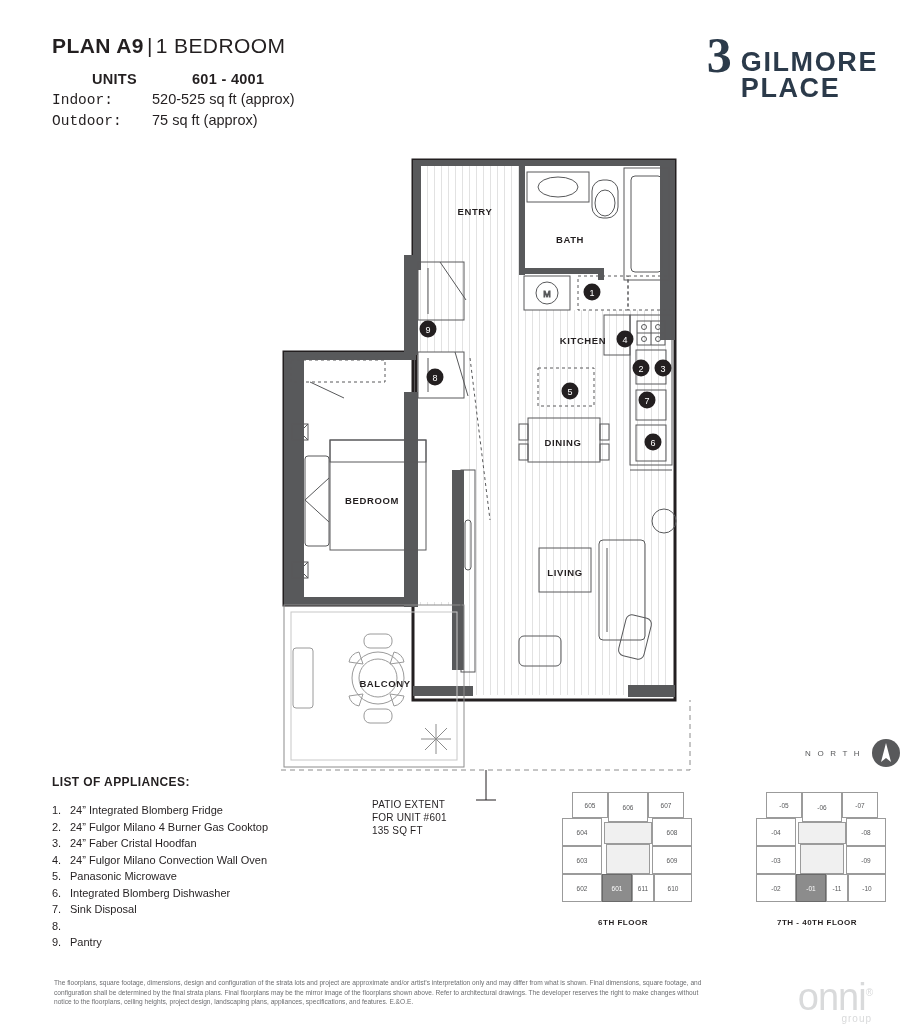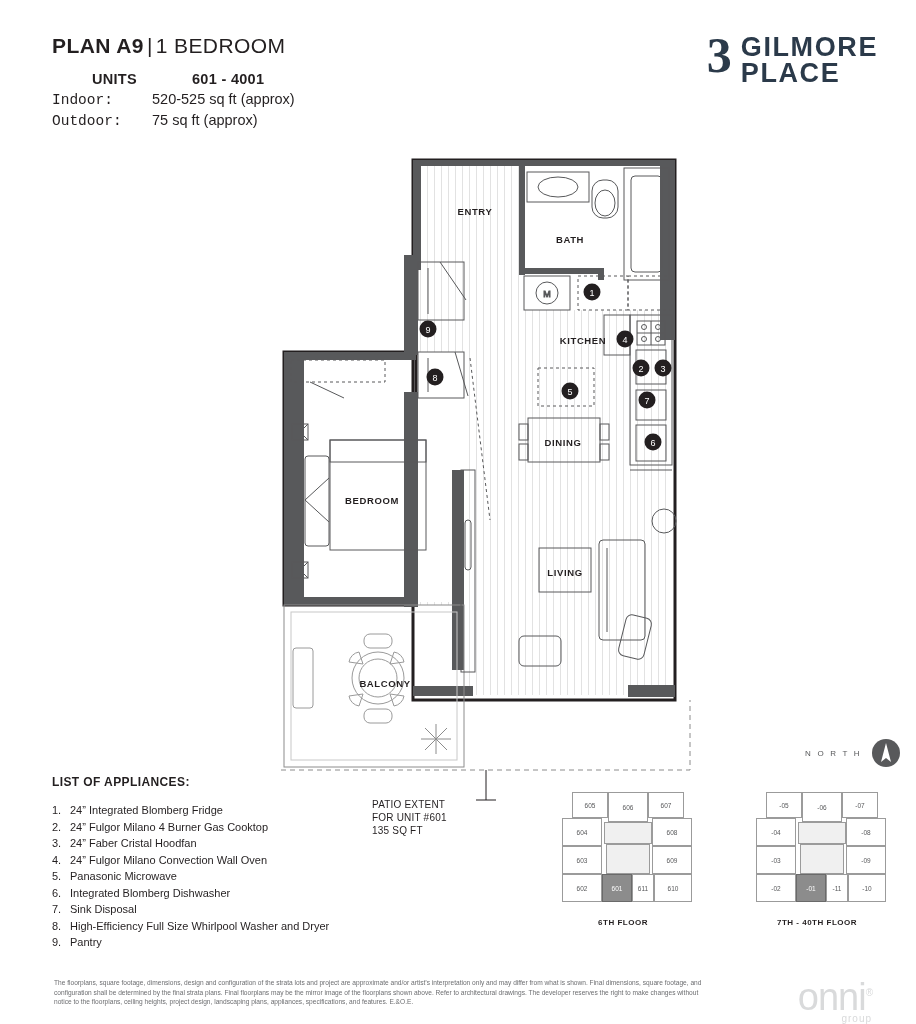--- a/index.html
+++ b/index.html
@@ -20,21 +20,21 @@
   .plan-title .bar { font-weight: 400; color: #231f20; margin: 0 3px; }
   .plan-title .light { font-weight: 400; }
   .units-row { margin-top: 13px; font-size: 14.5px; font-weight: bold; letter-spacing: 0.3px; margin-left: 40px; }
   .units-row .u-label { display: inline-block; width: 100px; }
   .spec-row { font-size: 14.5px; margin-top: 4px; }
   .spec-row .s-label { display: inline-block; width: 100px; font-family: Liberation Mono, monospace; }
 
   
   .logo { position: absolute; right: 38px; top: 33px; display: flex; align-items: flex-start; }
   .logo-3 { font-size: 50px; font-weight: bold; line-height: 44px; color: #2b3a4a; font-family: "Liberation Serif", serif; }
-  .logo-words { margin-left: 9px; margin-top: 1px; }
+  .logo-words { margin-left: 9px; margin-top: 16px; }
   .logo-words div { font-size: 27px; font-weight: bold; letter-spacing: 1.6px; line-height: 26px; color: #2b3a4a; }
 
   
   .plan { position: absolute; left: 0; top: 0; width: 916px; height: 1024px; pointer-events: none; }
 
   
   .appliances { position: absolute; left: 52px; top: 775px; width: 330px; }
   .appliances h3 { font-size: 12px; font-weight: bold; letter-spacing: 0.4px; margin: 0 0 13px 0; }
   .appliances ol { margin: 0; padding: 0; list-style: none; }
   .appliances li { font-size: 11px; line-height: 16.5px; display: flex; }
@@ -316,21 +316,20 @@
     <li>
         <span class="num">6.</span>
         <span>Integrated Blomberg Dishwasher</span>
       </li>
     <li>
         <span class="num">7.</span>
         <span>Sink Disposal</span>
       </li>
     <li>
         <span class="num">8.</span>
-        <span>High-Efficiency Full Size Whirlpool Washer and Dryer</span>
       </li>
     <li>
         <span class="num">9.</span>
         <span>Pantry</span>
       </li>
   </ol>
 </div>
 
 <div class="patio-note">
   <div>PATIO EXTENT</div>

